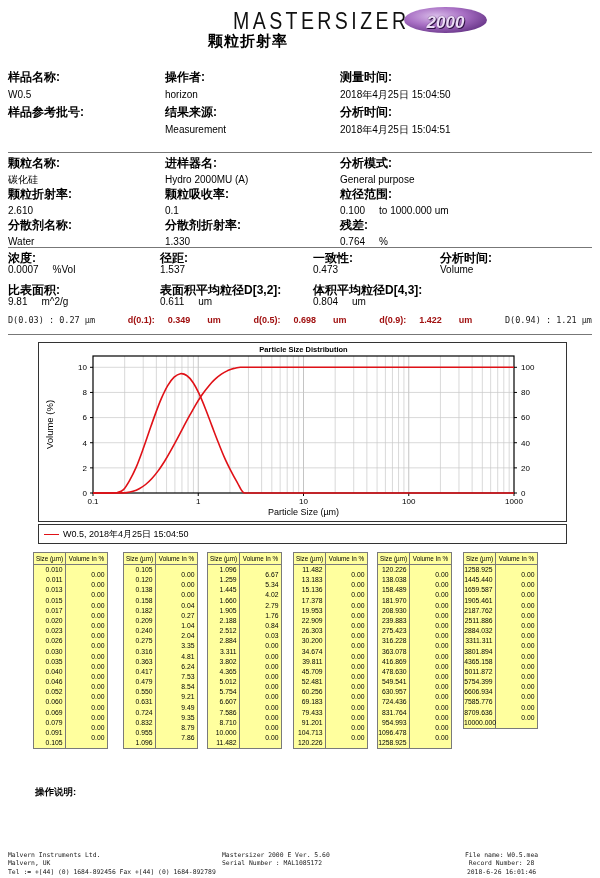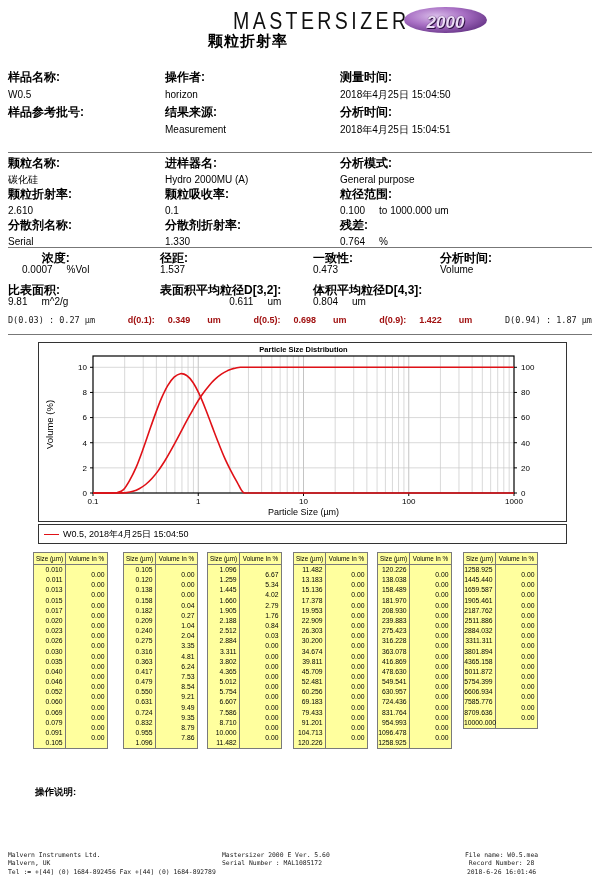--- a/index.html
+++ b/index.html
@@ -91,21 +91,21 @@
     </div>
   <div class="hr" style="top:152px;"></div>
 
   <div class="info-section sec2" style="top:158px;height:86px;">
       <div class="kv-col" style="left: 0px;">
         <div class="kv-label">颗粒名称:</div>
         <div class="kv-value">碳化硅</div>
         <div class="kv-label">颗粒折射率:</div>
         <div class="kv-value">2.610</div>
         <div class="kv-label">分散剂名称:</div>
-        <div class="kv-value">Serial</div>
+        <div class="kv-value">Water</div>
       </div>
       <div class="kv-col" style="left: 157px;">
         <div class="kv-label">进样器名:</div>
         <div class="kv-value">Hydro 2000MU (A)</div>
         <div class="kv-label">颗粒吸收率:</div>
         <div class="kv-value">0.1</div>
         <div class="kv-label">分散剂折射率:</div>
         <div class="kv-value">1.330</div>
       </div>
       <div class="kv-col" style="left: 332px;">
@@ -113,21 +113,21 @@
         <div class="kv-value">General purpose</div>
         <div class="kv-label">粒径范围:</div>
         <div class="kv-value">0.100<span class="kv-unit">to  1000.000  um</span></div>
         <div class="kv-label">残差:</div>
         <div class="kv-value">0.764<span class="kv-unit">%</span></div>
       </div>
     </div>
   <div class="hr" style="top:247px;"></div>
 
   <div class="info-section" style="top:250px;height:28px;">
-      <div class="res-item" style="left: 14px; text-align: center;">
+      <div class="res-item" style="left: 0px;">
         <div class="kv-label">浓度:</div>
         <div class="kv-value">0.0007<span class="kv-unit">%Vol</span></div>
       </div>
       <div class="res-item" style="left: 152px;">
         <div class="kv-label">径距:</div>
         <div class="kv-value">1.537</div>
       </div>
       <div class="res-item" style="left: 305px;">
         <div class="kv-label">一致性:</div>
         <div class="kv-value">0.473</div>
@@ -135,21 +135,21 @@
       <div class="res-item" style="left: 432px;">
         <div class="kv-label">分析时间:</div>
         <div class="kv-value">Volume</div>
       </div>
     </div>
   <div class="info-section" style="top:282px;height:28px;">
       <div class="res-item" style="left: 0px;">
         <div class="kv-label">比表面积:</div>
         <div class="kv-value">9.81<span class="kv-unit">m^2/g</span></div>
       </div>
-      <div class="res-item" style="left: 152px; text-align: right;">
+      <div class="res-item" style="left: 152px;">
         <div class="kv-label">表面积平均粒径D[3,2]:</div>
         <div class="kv-value">0.611<span class="kv-unit">um</span></div>
       </div>
       <div class="res-item" style="left: 305px;">
         <div class="kv-label">体积平均粒径D[4,3]:</div>
         <div class="kv-value">0.804<span class="kv-unit">um</span></div>
       </div>
     </div>
 
   <div class="d-row">
@@ -162,21 +162,21 @@
       <span class="d-red">
         <span class="dl">d(0.5):</span>
         <span class="dv">0.698</span>
         <span class="du">um</span>
       </span>
       <span class="d-red">
         <span class="dl">d(0.9):</span>
         <span class="dv">1.422</span>
         <span class="du">um</span>
       </span>
-      <span class="d-plain">D(0.94) : 1.87 μm</span>
+      <span class="d-plain">D(0.94) : 1.21 μm</span>
     </div>
   <div class="hr" style="top:334px;"></div>
 
   <div class="chart-box">
     <svg width="526" height="177">
         <line x1="85.68340704363402" y1="13" x2="85.68340704363402" y2="150" stroke="#c9c9c9" stroke-width="0.7"></line>
         <line x1="104.21701205924447" y1="13" x2="104.21701205924447" y2="150" stroke="#c9c9c9" stroke-width="0.7"></line>
         <line x1="117.36681408726804" y1="13" x2="117.36681408726804" y2="150" stroke="#c9c9c9" stroke-width="0.7"></line>
         <line x1="127.56659295636598" y1="13" x2="127.56659295636598" y2="150" stroke="#c9c9c9" stroke-width="0.7"></line>
         <line x1="135.90041910287852" y1="13" x2="135.90041910287852" y2="150" stroke="#c9c9c9" stroke-width="0.7"></line>

